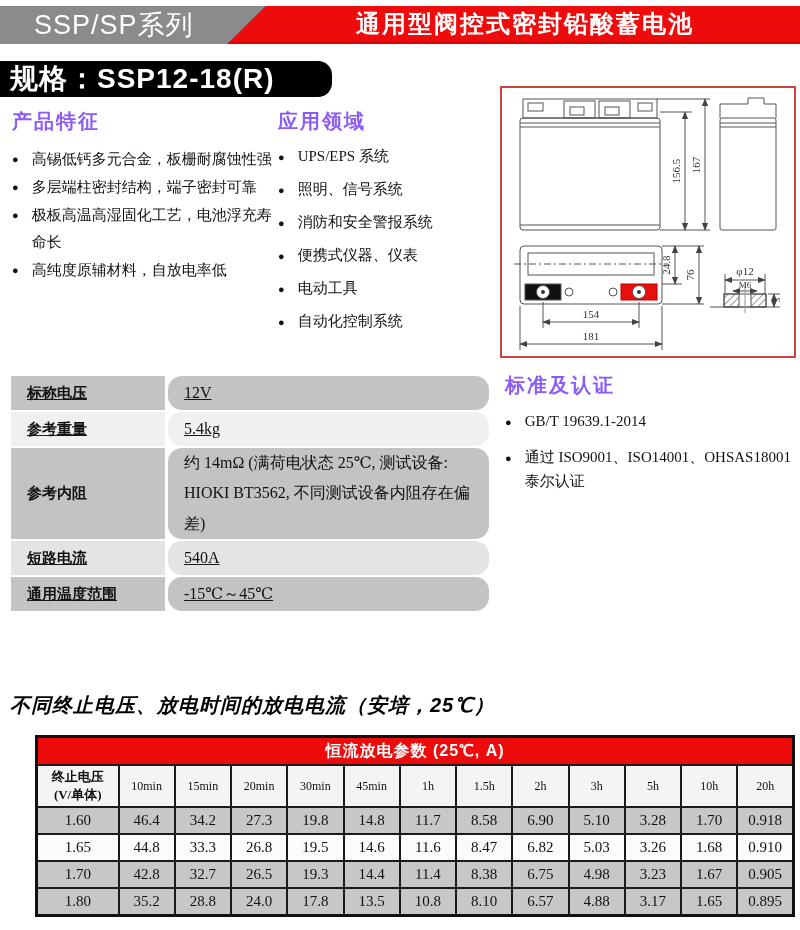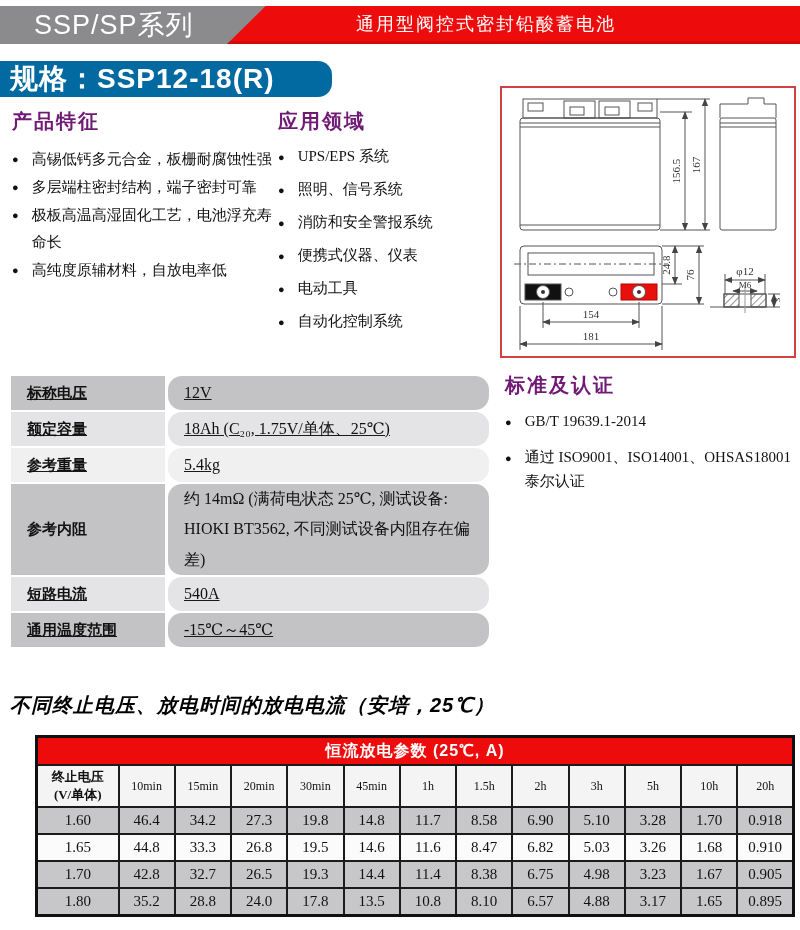--- a/index.html
+++ b/index.html
@@ -7,29 +7,29 @@
         font-family:"Liberation Sans",sans-serif;color:#1a1a1a;}
 
   
   .banner{position:absolute;top:6px;left:0;width:800px;height:38px;background:#8b8b8e;}
   .banner-red{position:absolute;inset:0;background:#ee0b0c;
               clip-path:polygon(33.2% 0,100% 0,100% 100%,28.4% 100%);
               border-bottom:3px solid #d40a0a;box-sizing:border-box;}
   .series{position:absolute;left:34px;top:0;line-height:38px;color:#fff;
           font-size:27px;font-weight:normal;letter-spacing:1px;z-index:2;}
   .ptype{position:absolute;left:356px;top:0;line-height:36px;color:#fff;
-         font-size:18px;font-weight:normal;letter-spacing:2px;z-index:2;}
-
-  
-  .spec-pill{position:absolute;top:61px;left:0;width:332px;height:36px;background:#0369a1;
+         font-size:24px;font-weight:bold;letter-spacing:2px;z-index:2;}
+
+  
+  .spec-pill{position:absolute;top:61px;left:0;width:332px;height:36px;background:#000000;
              border-radius:0 14px 14px 0;color:#fff;font-size:28px;font-weight:bold;
              line-height:36px;padding-left:10px;box-sizing:border-box;letter-spacing:1px;}
 
   
-  .section-h{font-size:20px;font-weight:bold;letter-spacing:2px;margin:0 0 10px 0;color:#701a75;}
+  .section-h{font-size:20px;font-weight:bold;letter-spacing:2px;margin:0 0 10px 0;color:#8b5cf6;}
   .features{position:absolute;left:12px;top:108px;width:262px;}
   .applications{position:absolute;left:278px;top:108px;width:218px;}
   ul.blist{list-style:none;margin:0;padding:0;}
   ul.blist li{display:flex;gap:13px;font-size:15px;color:#111;}
   .features ul.blist li{line-height:27px;margin-bottom:1px;}
   .applications ul.blist li{line-height:22px;margin-bottom:11px;}
   .bullet{flex:0 0 auto;font-size:11px;line-height:inherit;transform:translateY(1px);}
   .lat{font-family:"Liberation Serif","DejaVu Serif",serif;}
 
   
@@ -226,24 +226,20 @@
       <text class="dwg-s" transform="rotate(-90 278 212)" x="278" y="212" text-anchor="middle">3</text>
     </svg>
   </div>
 
   <table class="spec-table">
     <tbody>
         <tr class="tone-a h1r">
       <td class="lbl">标称电压</td>
       <td class="val">12V</td>
     </tr>
-    <tr class="tone-b h1r">
-      <td class="lbl">额定容量</td>
-      <td class="val">18Ah (C₂₀, 1.75V/单体、25℃)</td>
-    </tr>
     <tr class="tone-c h1r">
       <td class="lbl">参考重量</td>
       <td class="val">5.4kg</td>
     </tr>
     <tr class="tone-a h2r">
       <td class="lbl">参考内阻</td>
       <td class="val">约 14mΩ (满荷电状态 25℃, 测试设备: HIOKI BT3562, 不同测试设备内阻存在偏差)</td>
     </tr>
     <tr class="tone-b h1r">
       <td class="lbl">短路电流</td>

